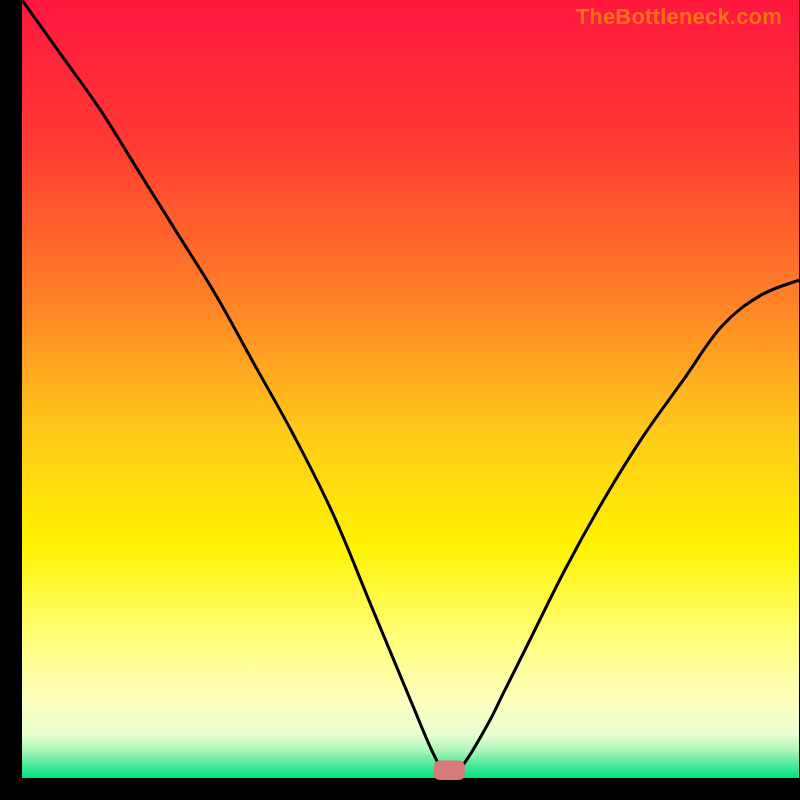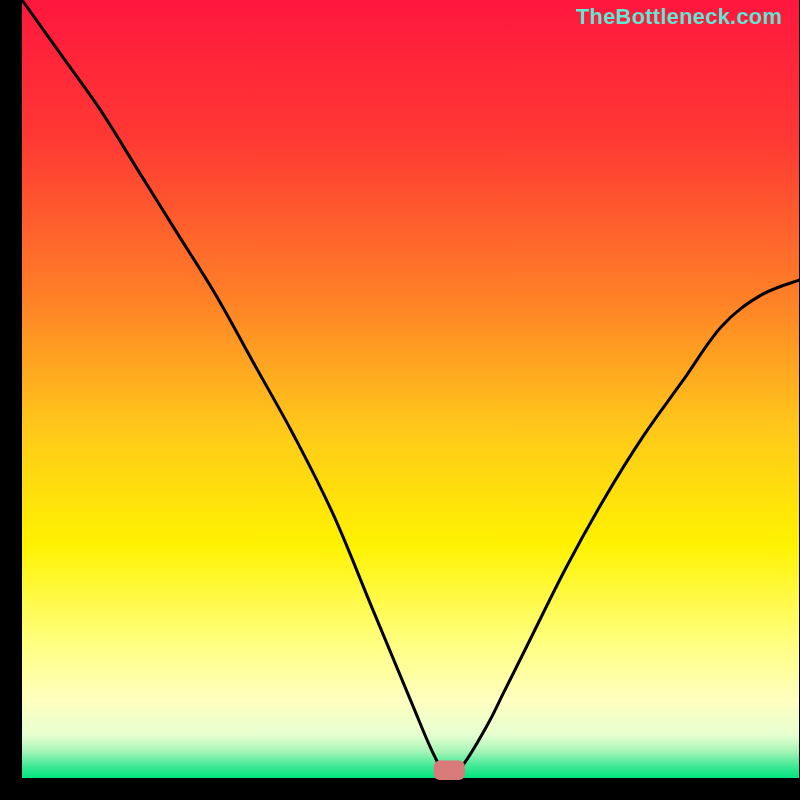--- a/index.html
+++ b/index.html
@@ -14,21 +14,21 @@
   .frame {
     position: relative;
     width: 800px;
     height: 800px;
     background: #000;
   }
   .watermark {
     position: absolute;
     top: 4px;
     right: 18px;
-    color: #5eead4;
+    color: #f97316;
     font-size: 22px;
     font-weight: 600;
     letter-spacing: 0.2px;
     z-index: 20;
     user-select: none;
   }
   svg {
     position: absolute;
     top: 0;
     left: 0;

